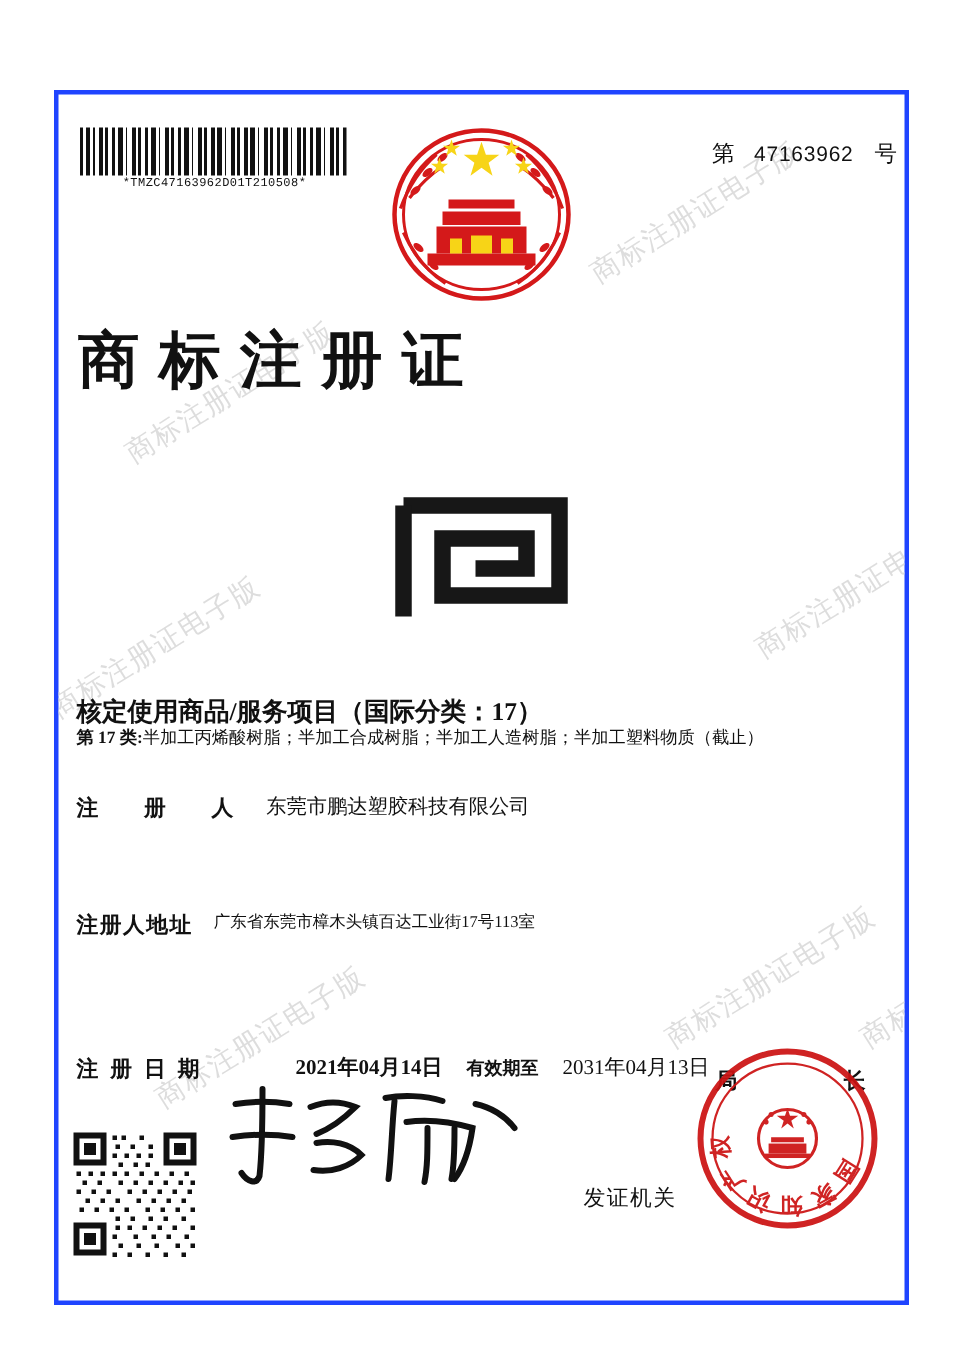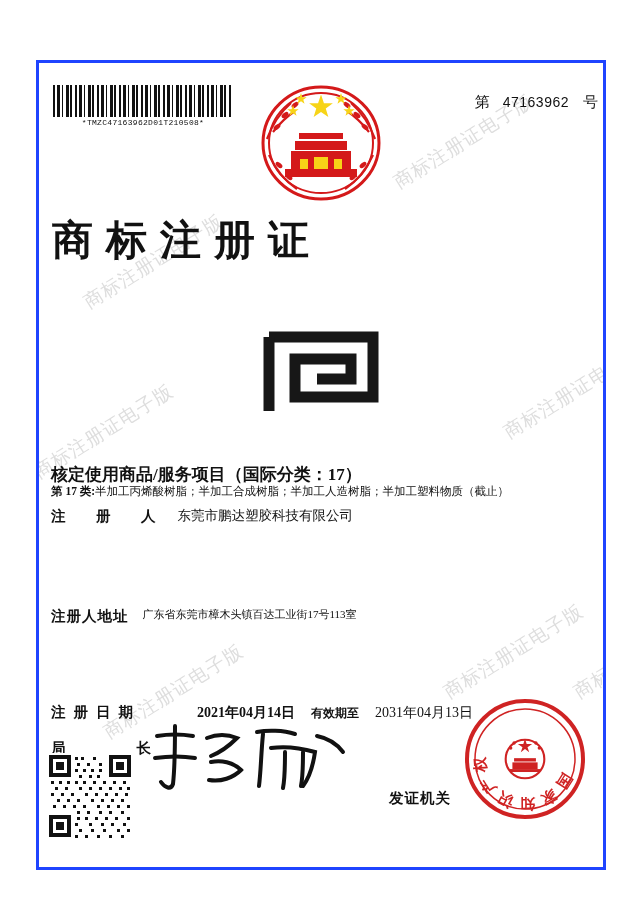--- a/index.html
+++ b/index.html
@@ -144,56 +144,55 @@
   .val {
     font-size: 13px;
     display: inline-block;
     vertical-align: top;
   }
 
   #goods-heading { top: 400px; font-weight: bold; font-size: 17px; }
   #goods-detail  { top: 421px; font-size: 11.5px; }
   #goods-detail .cls { font-weight: bold; }
 
-  #registrant-row { top: 444px; }
+  #registrant-row { top: 466px; }
   #registrant-row .lbl { letter-spacing: 8px; }
   #registrant-row .val { font-size: 13.5px; margin-left: 10px; }
 
   #address-row { top: 544px; }
   #address-row .lbl { letter-spacing: 1px; }
   #address-row .val { font-size: 11px; margin-left: 10px; }
 
   #date-row { top: 640px; }
   #date-row .lbl { letter-spacing: 8px; }
   #date-row .d1 { font-size: 14px; margin-left: 8px; font-weight: bold; padding-left: 44px; }
   #date-row .mid { font-weight: bold; font-size: 12px; margin-left: 12px; }
   #date-row .d2 { font-size: 14px; margin-left: 12px; margin-top: 20px; }
 
-  #director-row { top: 676px; }
+  #director-row { top: 648px; text-align: right; }
   #director-row .lbl { letter-spacing: 14px; }
 
   
   #signature {
     position: absolute;
     left: 106px;
     top: 655px;
     width: 210px;
     height: 80px;
   }
 
   
   #issuer {
     position: absolute;
     left: 350px;
     top: 726px;
     font-family: "Liberation Serif", serif;
     font-size: 14.5px;
     color: #111;
     letter-spacing: 1px;
-    font-weight: bold;
   }
 
   
   #seal {
     position: absolute;
     left: 424px;
     top: 634px;
     width: 124px;
     height: 124px;
     opacity: .92;

